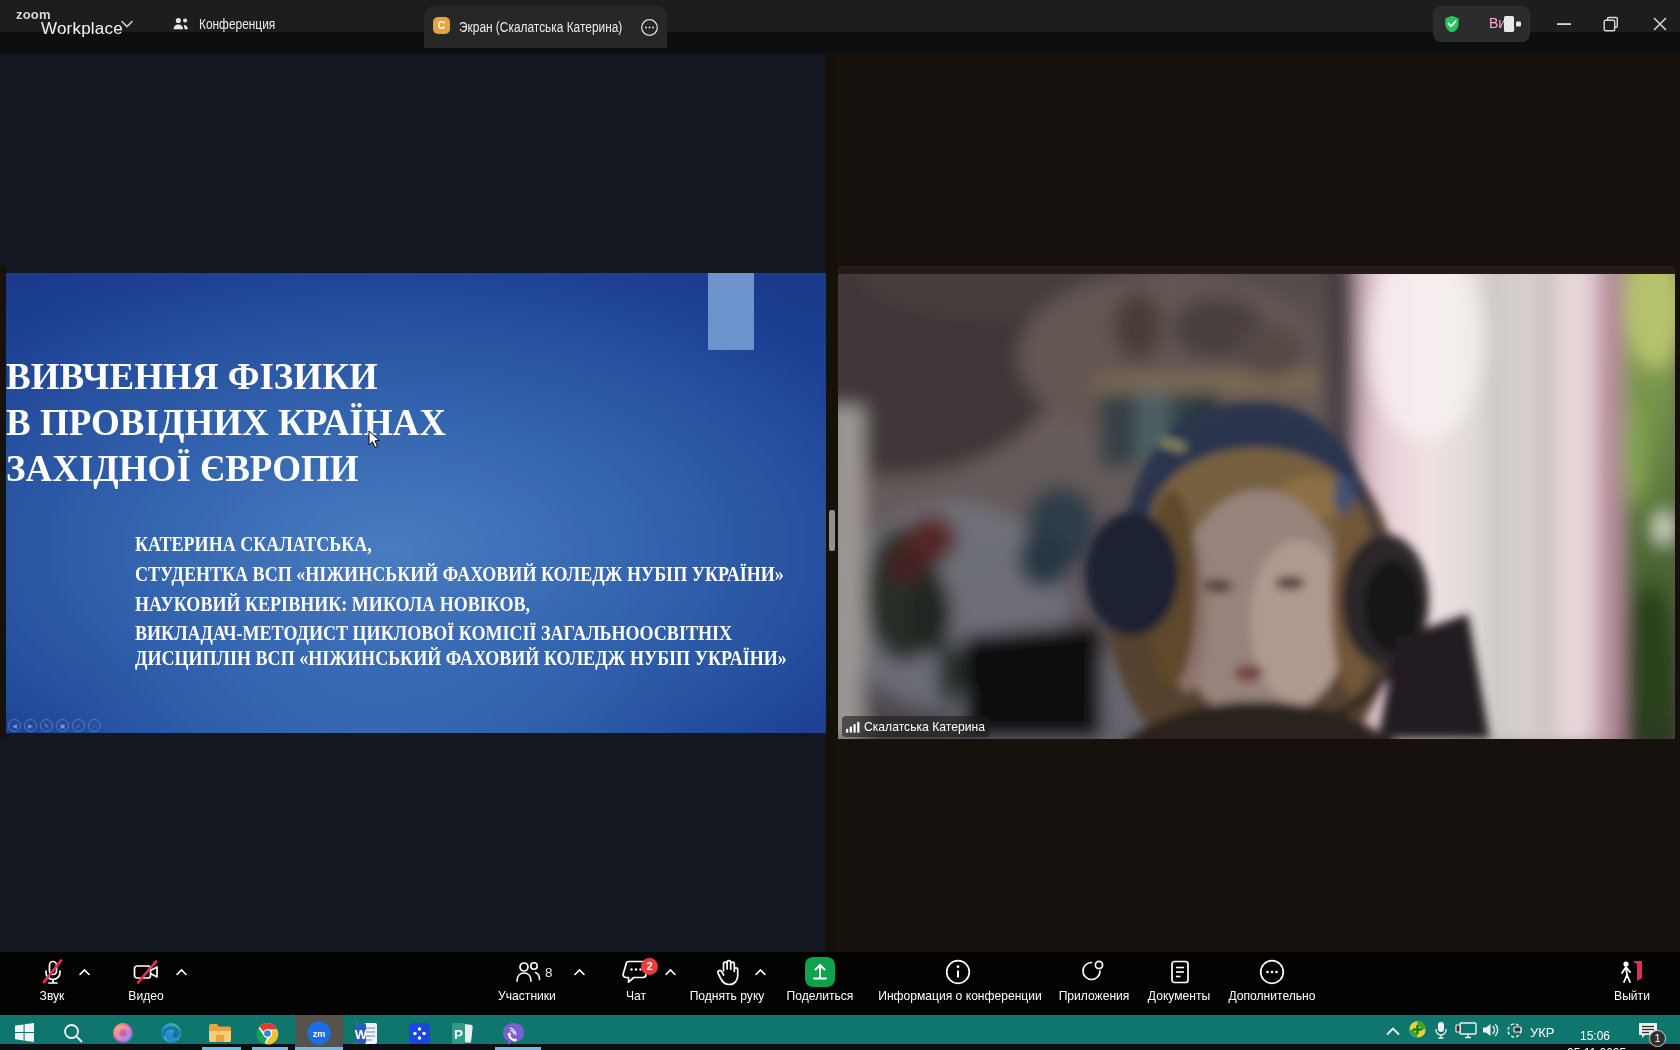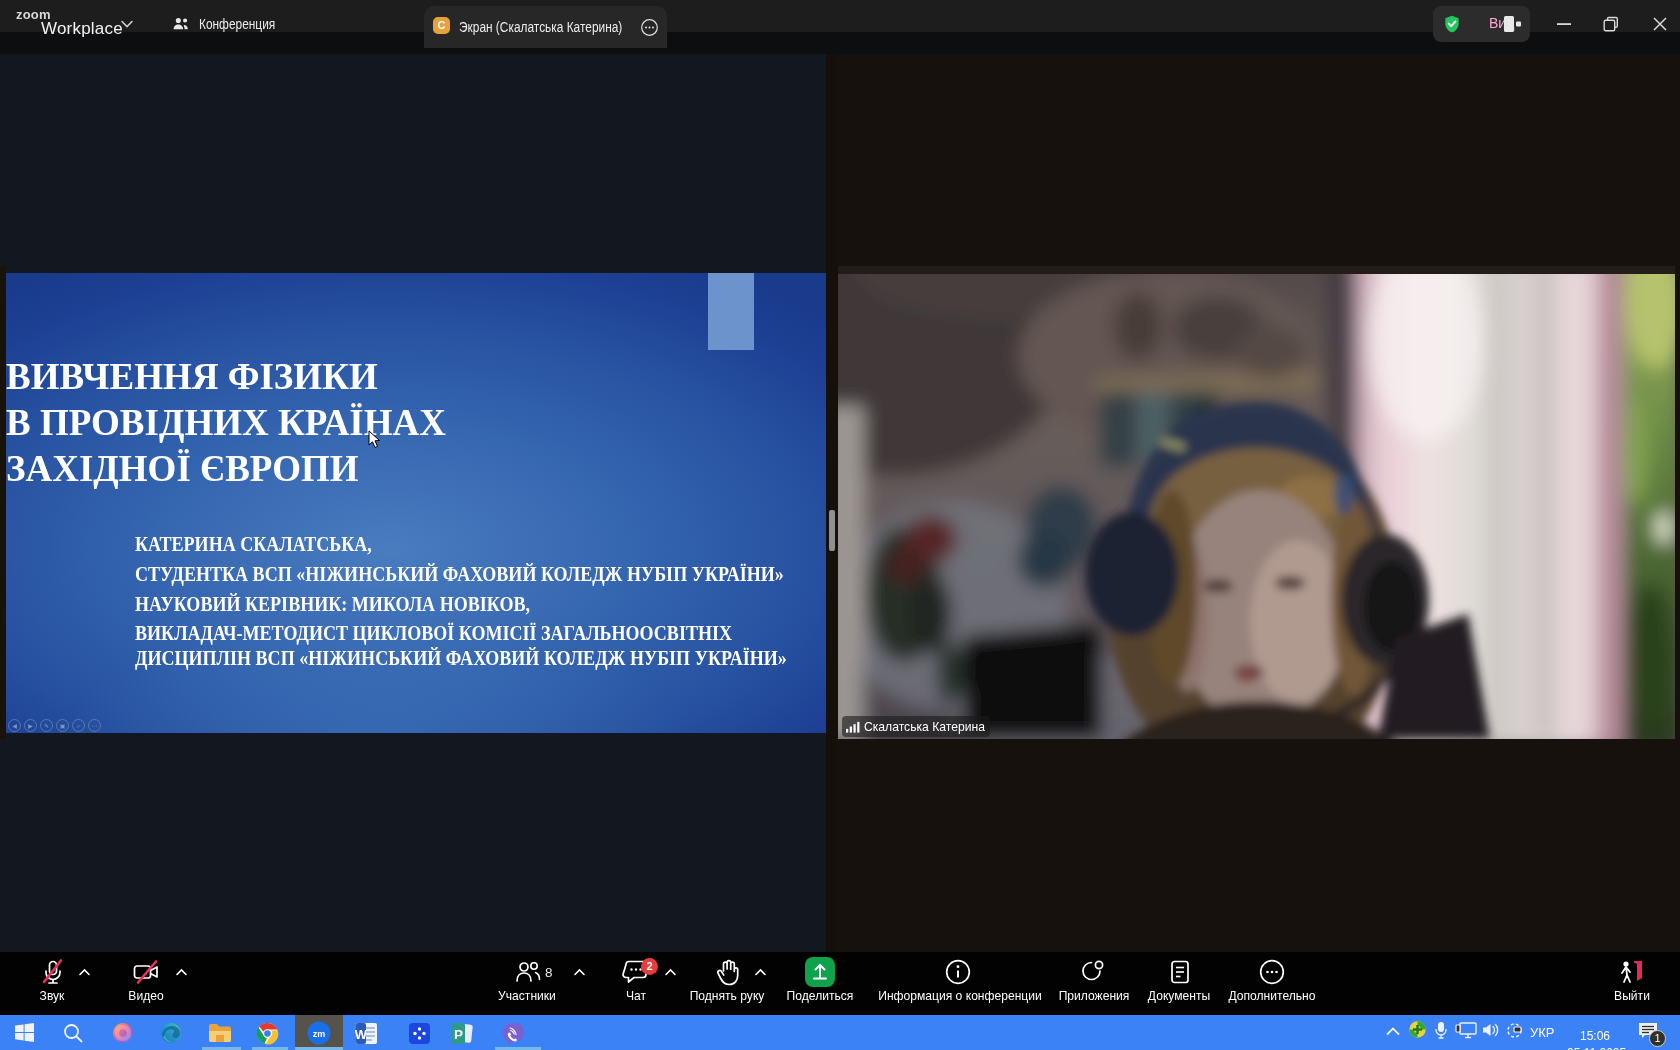--- a/index.html
+++ b/index.html
@@ -49,21 +49,21 @@
   #namelabel { position:absolute; left:842px; top:716px; width:148px; height:21px; background:rgba(26,26,26,0.6); border-radius:4px;
     color:#fff; font-size:13.5px; line-height:21px; padding:0 0 0 22px;text-decoration:underline; }
 
   
   #toolbar { position:absolute; left:0; top:952px; width:1680px; height:63px; background:#020202; }
   .tlabel { position:absolute; top:36px; color:#fff; font-size:13px; white-space:nowrap; transform:translateX(-50%) scaleX(0.93); }
   .ticon { position:absolute; top:6px; }
   .chev { position:absolute; top:14px; }
 
   
-  #taskbar { position:absolute; left:0; top:1015px; width:1680px; height:35px; background:#3b82f6; }
+  #taskbar { position:absolute; left:0; top:1015px; width:1680px; height:29px; background:#0f766e; }
   .ul { position:absolute; top:32px; height:3px; background:#76b9e8; }
   .trayico { position:absolute; top:5px; }
   #clock { position:absolute; left:1567px; top:0px; width:56px; text-align:center; color:#fff; font-size:12px; line-height:1.4; padding-top:13px; }
 </style>
 </head>
 <body>
 <div id="root">
 
   <div id="topbar">
     <div id="logo-zoom">zoom</div>

